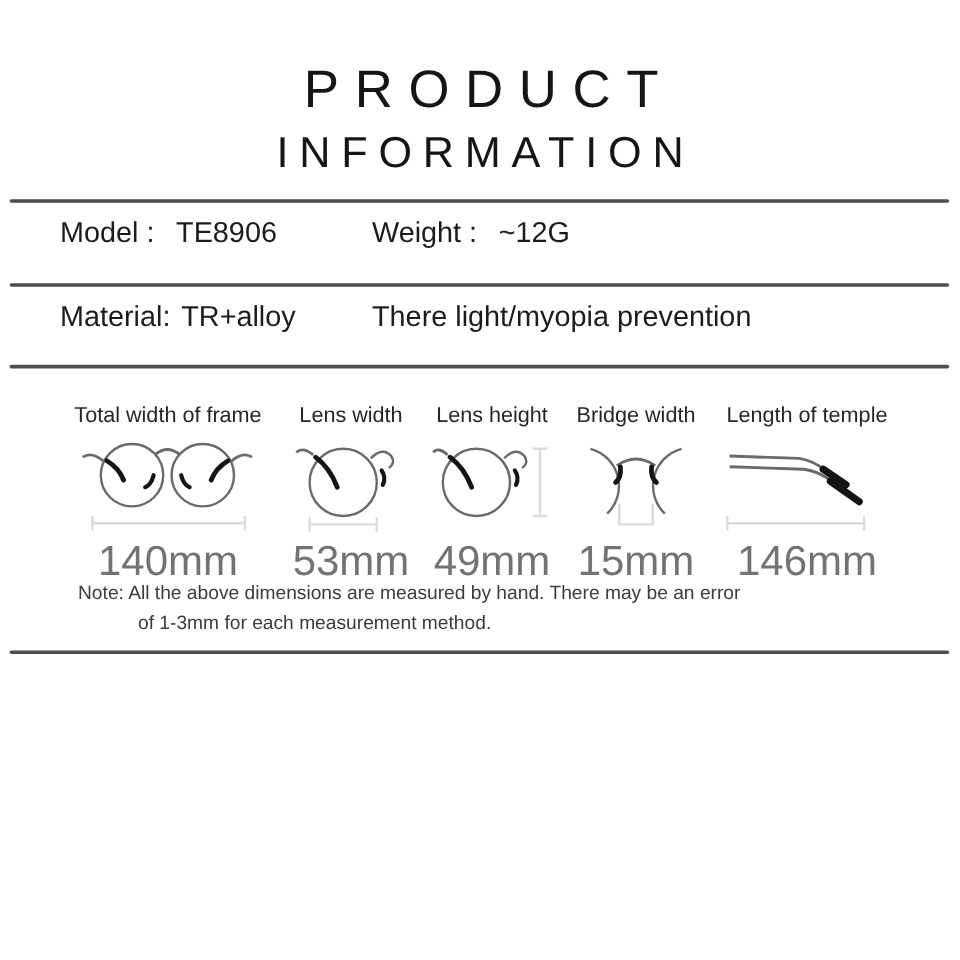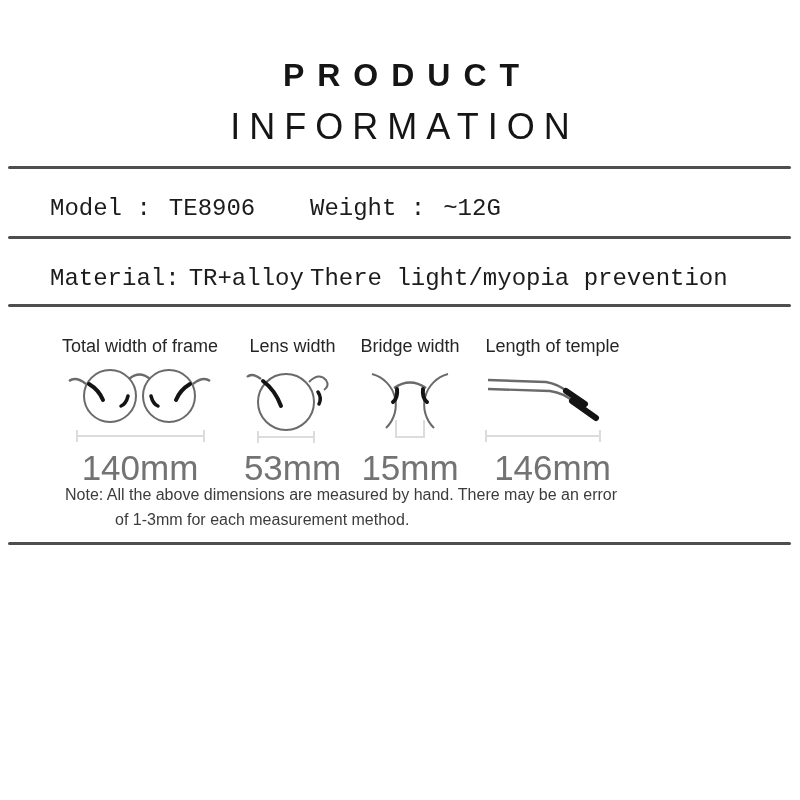--- a/index.html
+++ b/index.html
@@ -11,32 +11,32 @@
     --measure:#dcdcdc;
     --bg:#ffffff;
   }
   *{margin:0;padding:0;box-sizing:border-box;}
   body{width:800px;height:800px;background:var(--bg);
        font-family:"Liberation Sans","DejaVu Sans",sans-serif;overflow:hidden;}
   .page{position:relative;width:800px;height:800px;background:var(--bg);}
 
   
   .title{position:absolute;top:50px;left:0;right:0;text-align:center;color:#151515;}
-  .t1{font-size:32px;font-weight:700;letter-spacing:13px;padding-left:15px;line-height:50px;}
+  .t1{font-size:44px;font-weight:400;letter-spacing:13px;padding-left:15px;line-height:50px;}
   .t2{font-size:36px;font-weight:400;letter-spacing:9px;padding-left:9px;line-height:30px;margin-top:12px;}
 
   
   .rule{position:absolute;left:8px;right:9px;height:3px;background:var(--divider);border-radius:2px;}
   .rule-1{top:166px}.rule-2{top:236px}.rule-3{top:304px}.rule-4{top:542px}
 
   
   .spec-row{position:absolute;left:0;right:0;font-size:24px;color:var(--text);}
   .spec-row-1{top:167px;height:69px;}
   .spec-row-2{top:237px;height:69px;}
-  .spec-cell{position:absolute;top:14px;bottom:0;display:flex;align-items:center;white-space:nowrap;font-family:Liberation Mono, monospace;}
+  .spec-cell{position:absolute;top:14px;bottom:0;display:flex;align-items:flex-start;white-space:nowrap;}
   .cell-left{left:50px;}
   .cell-right{left:310px;}
   .spec-label{margin-right:18px;}
   .spec-row-2 .cell-left .spec-label{margin-right:9px;}
 
   
   .dims{position:absolute;top:334px;left:45px;width:710px;display:flex;}
   .dim-col{display:flex;flex-direction:column;align-items:center;}
   .w0{width:190px}.w1{width:115px}.w2{width:120px}.w3{width:120px}.w4{width:165px}
   .dim-label{font-size:18px;color:#262626;white-space:nowrap;line-height:24px;}
@@ -122,20 +122,36 @@
           <path class="fr" d="M 64 20 Q 74 10 81 18 Q 85 24 79 28"></path>
           <path class="dk" stroke-width="3.5" d="M 73 30 q 4 6 1 12"></path>
           <line class="ms" x1="13" y1="75" x2="69" y2="75"></line>
           <line class="ms" x1="13" y1="69" x2="13" y2="81"></line>
           <line class="ms" x1="69" y1="69" x2="69" y2="81"></line>
         </svg>
       </div>
       <div class="dim-value">53mm</div>
     </div>
 
+    <div class="dim-col w2">
+      <div class="dim-label">Lens height</div>
+      <div class="dim-icon">
+        <svg width="100" height="85" viewBox="0 0 100 85">
+          <circle class="fr" cx="37" cy="40" r="28"></circle>
+          <path class="frh" d="M 13 17 Q 5 10 1 15"></path>
+          <path class="dk" stroke-width="4" d="M 15 19 q 12 9 18 25"></path>
+          <path class="fr" d="M 60 20 Q 70 10 77 18 Q 81 24 75 28"></path>
+          <path class="dk" stroke-width="3.5" d="M 69 30 q 4 6 1 12"></path>
+          <line class="ms" x1="90" y1="12" x2="90" y2="68"></line>
+          <line class="ms" x1="84" y1="12" x2="96" y2="12"></line>
+          <line class="ms" x1="84" y1="68" x2="96" y2="68"></line>
+        </svg>
+      </div>
+      <div class="dim-value">49mm</div>
+    </div>
 
     <div class="dim-col w3">
       <div class="dim-label">Bridge width</div>
       <div class="dim-icon">
         <svg width="100" height="85" viewBox="0 0 100 85">
           <path class="fr" d="M 12 12 A 32 32 0 0 1 26 66"></path>
           <path class="fr" d="M 88 12 A 32 32 0 0 0 74 66"></path>
           <path class="frh" d="M 34 26 Q 50 15 66 26"></path>
           <path class="dk" stroke-width="4" d="M 37 27 q 1 9 -4 13"></path>
           <path class="dk" stroke-width="4" d="M 63 27 q -1 9 4 13"></path>

